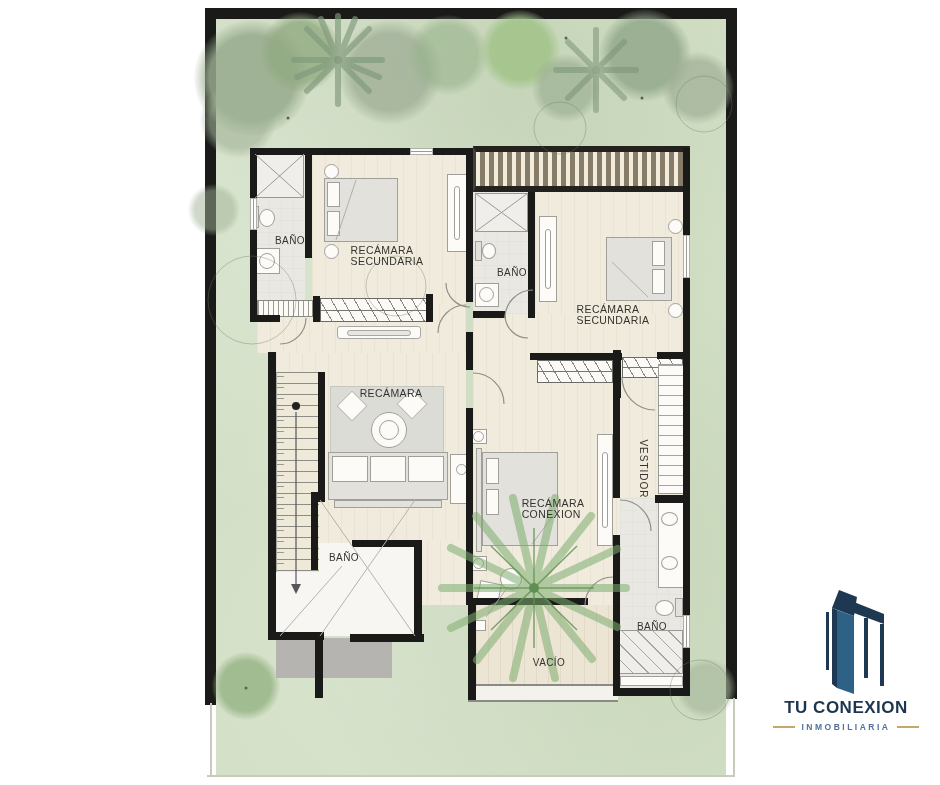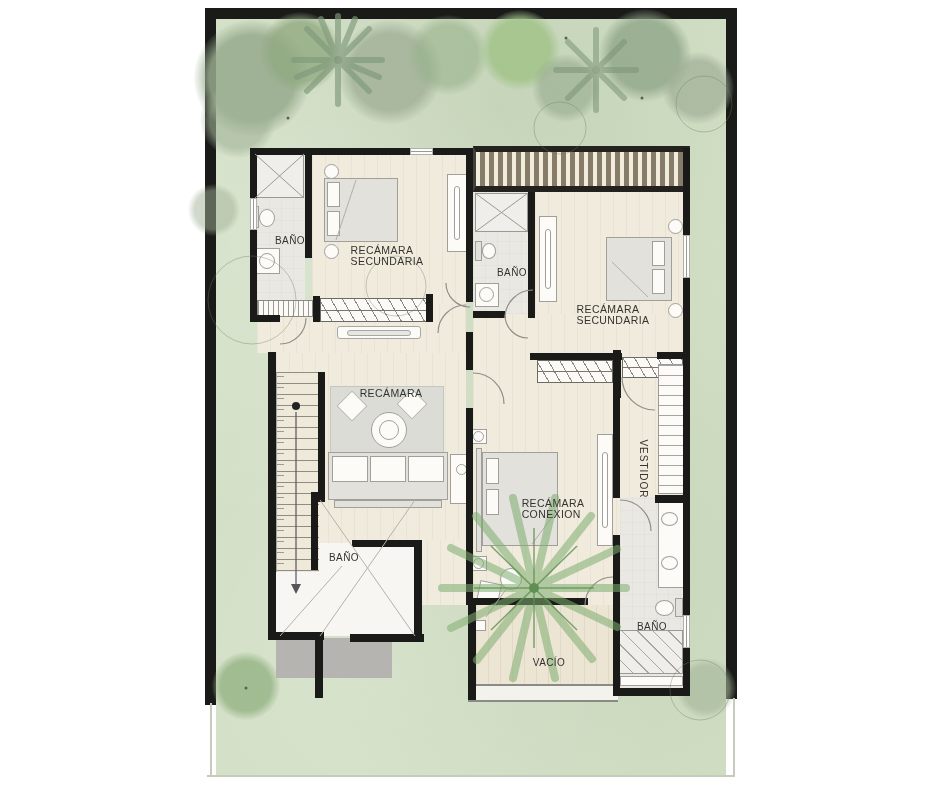--- a/index.html
+++ b/index.html
@@ -370,14 +370,31 @@
   <div class="rlabel small" style="left:344px;top:557px">
       <span>BAÑO</span>
     </div>
   <div class="rlabel small" style="left:652px;top:626px">
       <span>BAÑO</span>
     </div>
   <div class="rlabel small" style="left:549px;top:662px">
       <span>VACÍO</span>
     </div>
 
+  <div class="logo">
+    <svg width="120" height="116" viewBox="0 0 120 116" style="display:block;margin:0 auto">
+      <rect x="40" y="32" width="3" height="58" fill="#1d3850"></rect>
+      <polygon points="46,28 51,30 51,108 46,104" fill="#1d3850"></polygon>
+      <polygon points="51,30 68,36 68,114 51,108" fill="#2d6186"></polygon>
+      <polygon points="46,28 53,10 71,17 68,36" fill="#1d3850"></polygon>
+      <polygon points="68,22 98,34 98,44 68,33" fill="#1d3850"></polygon>
+      <rect x="78" y="38" width="4" height="60" fill="#1d3850"></rect>
+      <rect x="94" y="44" width="4" height="62" fill="#1d3850"></rect>
+    </svg>
+    <div class="brand-name">TU CONEXION</div>
+    <div class="tagline-row">
+      <span class="bar"></span>
+      <span class="brand-tagline">INMOBILIARIA</span>
+      <span class="bar"></span>
+    </div>
+  </div>
 
 </div>
 
 </body></html>

